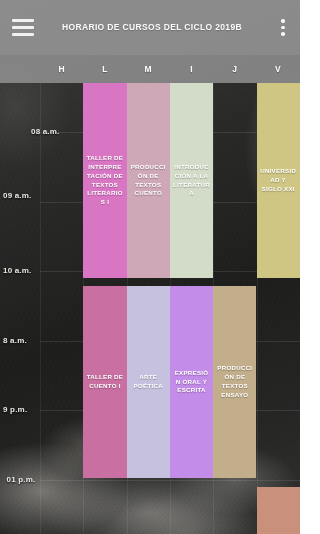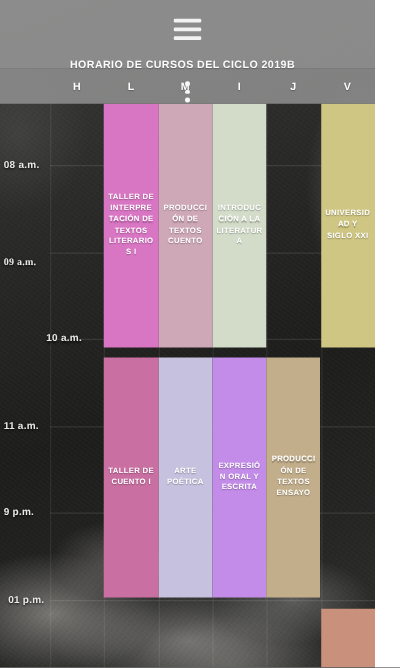--- a/index.html
+++ b/index.html
@@ -45,21 +45,20 @@
 
   
   #topbar {
     position: absolute;
     left: 0; top: 0;
     width: 300px; height: 55px;
     background: rgba(150,151,150,.88);
     display: flex;
     align-items: center;
     z-index: 8;
-    flex-direction: column;
   }
   #hamburger {
     width: 46px; height: 55px;
     display: flex; flex-direction: column;
     align-items: center; justify-content: center;
     gap: 4px;
     cursor: pointer;
     flex: 0 0 46px;
   }
   #hamburger i {
@@ -222,24 +221,24 @@
       </div>
     <div id="hour-lines">
         <div class="hour-line" style="top: 49px;"></div>
         <div class="hour-line" style="top: 118.5px;"></div>
         <div class="hour-line" style="top: 188px;"></div>
         <div class="hour-line" style="top: 257.5px;"></div>
         <div class="hour-line" style="top: 327px;"></div>
         <div class="hour-line" style="top: 396.5px;"></div>
       </div>
     <div id="hour-labels">
-        <div class="hour-label" style="top: 44px;">08 a.m.</div>
-        <div class="hour-label" style="top: 122px; font-family: Liberation Serif, serif;">09 a.m.</div>
-        <div class="hour-label" style="top: 183px; margin-left: 34px;">10 a.m.</div>
-        <div class="hour-label" style="top: 252.5px;">11 a.m.</div>
+        <div class="hour-label" style="top: 44px; margin-left: 28px;">08 a.m.</div>
+        <div class="hour-label" style="top: 108px;">09 a.m.</div>
+        <div class="hour-label" style="top: 183px;">10 a.m.</div>
+        <div class="hour-label" style="top: 252.5px;">8 a.m.</div>
         <div class="hour-label" style="top: 322px;">9 p.m.</div>
         <div class="hour-label" style="top: 391.5px; text-align: center;">01 p.m.</div>
       </div>
     <div id="courses">
         <div class="course" style="left: 83.3px; width: 43.3px; top: 0px; height: 195px; background: rgb(217, 118, 196);">
           <span>TALLER DE INTERPRETACIÓN DE TEXTOS LITERARIOS I</span>
         </div>
         <div class="course" style="left: 126.6px; width: 43.3px; top: 0px; height: 195px; background: rgb(207, 168, 184);">
           <span>PRODUCCIÓN DE TEXTOS CUENTO</span>
         </div>

